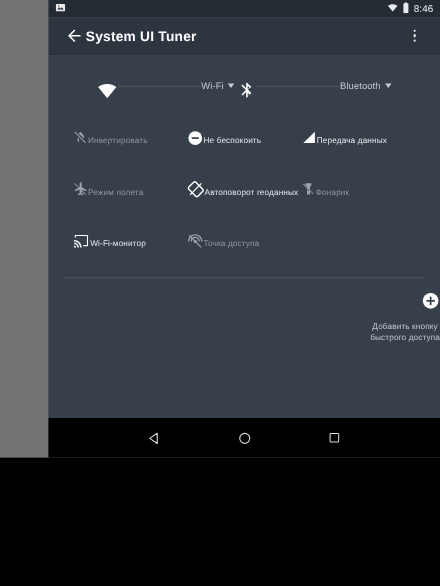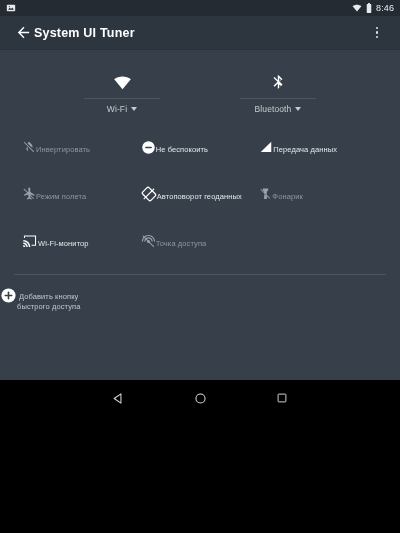--- a/index.html
+++ b/index.html
@@ -6,21 +6,21 @@
   html,body{
     width:400px; height:533px;
     background:#000;
     font-family:"Liberation Sans", sans-serif;
     overflow:hidden;
   }
   .device{
     position:relative;
     width:400px; height:416px;
     background:#737373;
-    display:flex; flex-direction:column;
+    display:flex; flex-direction:column;padding-left:44px;
   }
 
   
   .statusbar{
     height:16px; flex:0 0 16px;
     background:#242b33;
     display:flex; align-items:center;
     padding:0 6px;
     color:#e8eaec;
   }
@@ -69,21 +69,21 @@
   }
 
   
   .dual-row{
     display:flex;
     padding:0 44px;
     margin-bottom:8px;
   }
   .dual-tile{
     flex:1 1 0;
-    display:flex; flex-direction:column; align-items:center;
+    display:flex; flex-direction:row; align-items:center;
     cursor:pointer;
   }
   .dual-icon{
     height:28px; display:flex; align-items:flex-end; justify-content:center;
   }
   .dual-divider{
     width:76px; height:1px;
     background:#4d565f;
     margin:6px 0 5px;
   }
@@ -126,21 +126,21 @@
   }
   .tile.dim .tile-label{ color:#8e979f; }
 
   
   .section-divider{
     height:1px;
     background:#4d565f;
     margin:11px 14px 0;
   }
   .add-wrap{
-    display:flex;flex-direction:row;align-items:flex-start;
+    display:flex;flex-direction:column;align-items:flex-end;
     padding-top:12px;
     cursor:pointer;
   }
   .add-label{
     margin-top:5px;
     font-size:7.5px;
     line-height:9.5px;
     text-align:center;
     color:#c2c7cc;
     letter-spacing:.1px;

